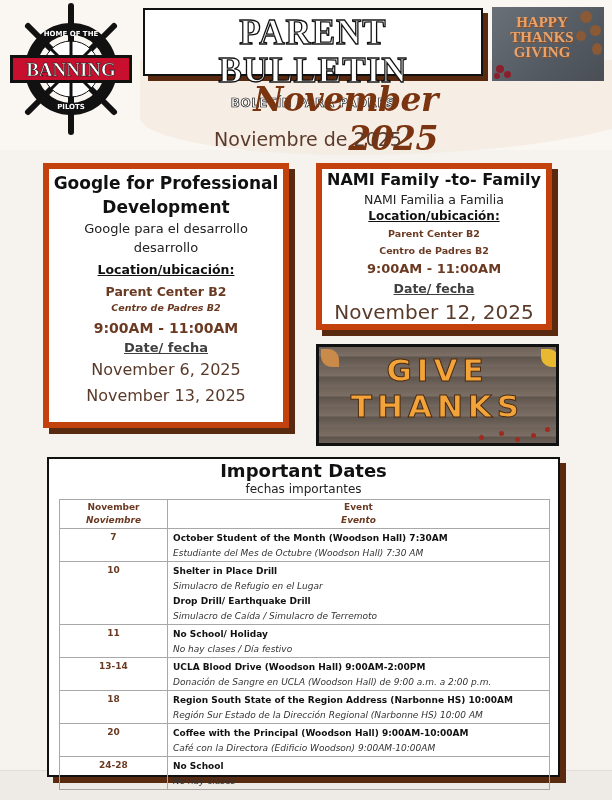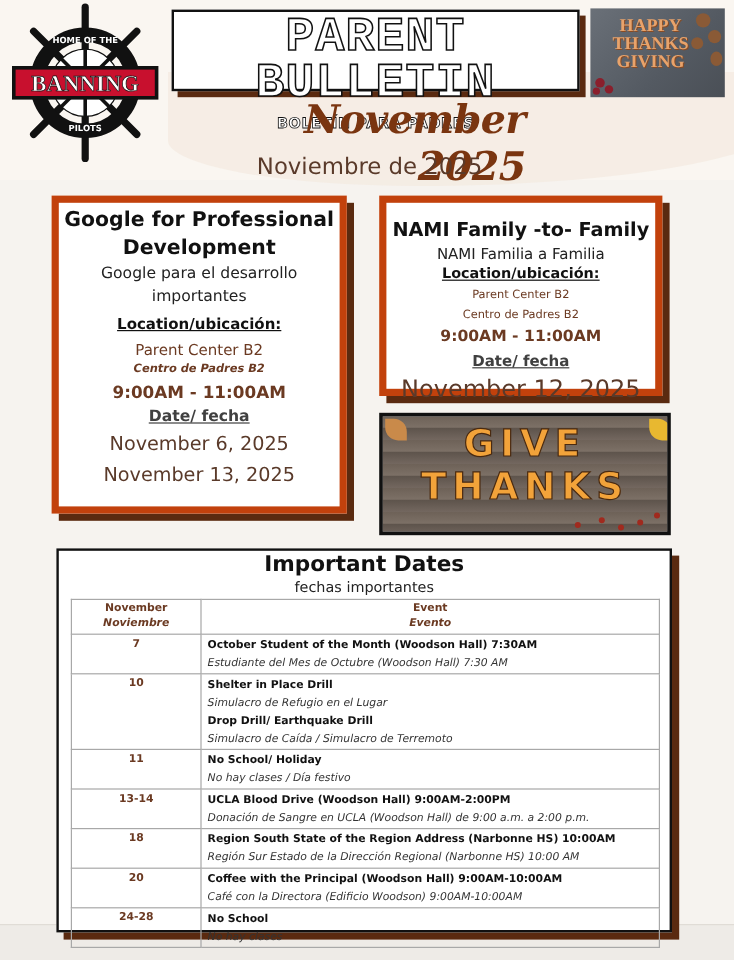--- a/index.html
+++ b/index.html
@@ -29,22 +29,22 @@
   .logo svg { width: 100%; height: 100%; }
 
   
   .title-box {
     position: absolute; left: 143px; top: 8px; width: 340px; height: 68px;
     background: #fff; border: 2px solid #111;
     box-shadow: 5px 5px 0 #5a2a10;
     text-align: center;
   }
   .title-main {
-    font-family: Liberation Mono, monospace;
-    font-size: 40px; letter-spacing: 1px; font-weight: bold;
+    font-family: Liberation Serif, serif;
+    font-size: 35px; letter-spacing: 1px; font-weight: bold;
     color: #fff; -webkit-text-stroke: 1.3px #111;
     margin-top: 4px; line-height: 38px;
   }
   .title-sub {
     font-size: 12px; font-weight: bold; letter-spacing: .5px;
     color: #fff; -webkit-text-stroke: .7px #111;
     margin-top: 6px;
   }
 
   
@@ -75,36 +75,36 @@
   }
 
   
   .card {
     position: absolute; background: #fff; border: 6px solid #c2410c;
     box-shadow: 6px 6px 0 #5a2a10; text-align: center;
   }
   .card .h { font-weight: bold; color: #111; }
   .card .sub { color: #222; }
   .card .lbl { font-weight: bold; text-decoration: underline; color: #111; }
-  .card .brown { color: #6b3a22; font-weight: normal; }
+  .card .brown { color: #6b3a22; font-weight: bold; }
   .card .brown-i { color: #6b3a22; font-weight: bold; font-style: italic; }
   .card .date-lbl { color: #404040; font-weight: bold; text-decoration: underline; }
   .card .date { color: #5a3a2a; }
 
   .card-google { left: 43px; top: 163px; width: 246px; height: 265px; padding-top: 2px; }
   .card-google .h { font-size: 17px; line-height: 24px; }
   .card-google .sub { font-size: 13px; line-height: 19px; }
   .card-google .lbl { font-size: 12.5px; margin-top: 3px; line-height: 20px; }
   .card-google .brown { font-size: 12.5px; line-height: 18px; margin-top: 3px; }
   .card-google .brown-i { font-size: 9.5px; line-height: 14px; }
   .card-google .time { font-size: 14px; color: #6b3a22; font-weight: bold; line-height: 22px; margin-top: 2px; }
   .card-google .date-lbl { font-size: 13px; line-height: 18px; }
   .card-google .date { font-size: 16px; line-height: 26px; }
 
-  .card-nami { left: 316px; top: 163px; width: 236px; height: 167px; padding-top: 12px; }
+  .card-nami { left: 316px; top: 163px; width: 236px; height: 167px; padding-top: 0; }
   .card-nami .h { font-size: 16px; line-height: 22px; }
   .card-nami .sub { font-size: 12.5px; line-height: 17px; }
   .card-nami .lbl { font-size: 12px; line-height: 17px; }
   .card-nami .brown { font-size: 9.5px; line-height: 17px; }
   .card-nami .time { font-size: 13px; color: #6b3a22; font-weight: bold; line-height: 20px; }
   .card-nami .date-lbl { font-size: 12.5px; line-height: 20px; }
   .card-nami .date { font-size: 20px; line-height: 26px; }
 
   
   .give-thanks {
@@ -196,21 +196,21 @@
   <span class="berry" style="left:2px;top:66px;width:6px;height:6px;"></span>
 </div>
 
 <div class="month-en">November 2025</div>
 <div class="month-es">Noviembre de 2025</div>
 
 <div class="card card-google">
   <div class="h">Google for Professional</div>
   <div class="h">Development</div>
   <div class="sub">Google para el desarrollo</div>
-  <div class="sub">importantes</div>
+  <div class="sub">desarrollo</div>
   <div class="lbl">Location/ubicación:</div>
   <div class="brown">Parent Center B2</div>
   <div class="brown-i">Centro de Padres B2</div>
   <div class="time">9:00AM - 11:00AM</div>
   <div class="date-lbl">Date/ fecha</div>
   <div class="date">November 6, 2025</div>
   <div class="date">November 13, 2025</div>
 </div>
 
 <div class="card card-nami">

